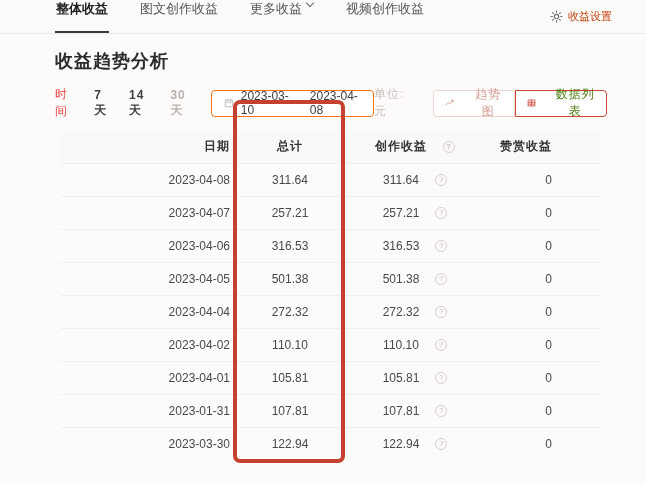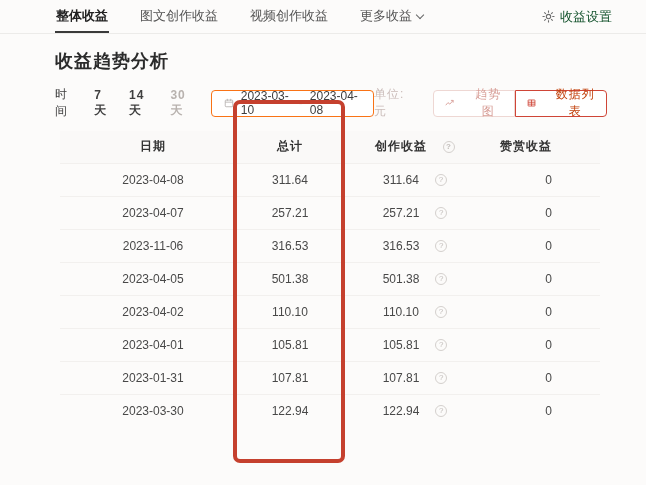--- a/index.html
+++ b/index.html
@@ -5,59 +5,59 @@
   * { margin:0; padding:0; box-sizing:border-box; }
   html,body { background:#fcfbfa; }
   .page {
     position:relative; width:646px; height:485px; background:#fcfbfa;
     font-family:"Liberation Sans", sans-serif; color:#444; overflow:hidden;
   }
   
   .tabbar { display:flex; align-items:center; height:33px; padding:0 34px 0 55px; }
   .tabs { display:flex; align-items:flex-end; gap:30px; height:100%; }
   .tab {
-    display:flex; align-items:center; gap:4px; height:100%; padding:0 1px;
+    display:flex; gap:4px; height:100%; padding:0 1px;
     font-size:13px; color:#555; cursor:pointer; border-bottom:2.5px solid transparent;
   }
   .tab.active { color:#222; font-weight:bold; border-bottom-color:#3a3a3a; }
   .chev { width:8px; height:8px; display:inline-block; position:relative; top:-1px; }
   .chev::before {
     content:""; position:absolute; left:1px; top:1px; width:5px; height:5px;
     border-right:1.3px solid #666; border-bottom:1.3px solid #666; transform:rotate(45deg);
   }
-  .settings { margin-left:auto; display:flex; align-items:center; gap:5px; font-size:13px; color:#14532d; cursor:pointer; }
+  .settings { margin-left:auto; display:flex; align-items:center; gap:5px; font-size:11px; color:#c2410c; cursor:pointer; }
   .divider { border-bottom:1px solid #ecebe9; }
   
   main { padding:0 39px 0 55px; }
   h2 { margin-top:15px; font-size:18px; color:#2b2b2b; letter-spacing:1px; }
   .filter-row { margin-top:13px; display:flex; align-items:center; font-size:12px; }
-  .lbl-muted { color:#404040; letter-spacing:1px;font-family:Liberation Serif, serif; }
+  .lbl-muted { color:#ef4444; letter-spacing:1px;font-family:Liberation Serif, serif; }
   .range { margin-left:17px; color:#3f3f3f; cursor:pointer; letter-spacing:1px;font-weight:bold; }
   .range.dim { color:#b8b2ae; }
   .datebox {
     margin-left:16px; display:flex; align-items:center; gap:7px; height:27px;
     padding:0 12px; background:#fff; border:1px solid #f97316; border-radius:4px;
     color:#3d3d3d; cursor:pointer;
   }
   .datebox .sep { color:#b5b0ad; }
   .unit { margin-left:auto; color:#cabcb9; letter-spacing:1px; }
   .segmented { margin-left:18px; display:flex; }
   .seg {
     display:flex; align-items:center; gap:20px; height:27px; padding:0 11px;
     background:#fff; font-size:12px; cursor:pointer; letter-spacing:1px;
     font-family:"Liberation Sans", sans-serif;
   }
   .seg.chart { border:1px solid #eed7d3; border-radius:4px 0 0 4px; color:#d79d96; }
-  .seg.list  { border:1.5px solid #cf4537; border-radius:0 4px 4px 0; color:#c2410c; }
+  .seg.list  { border:1.5px solid #cf4537; border-radius:0 4px 4px 0; color:#4d7c0f; }
   
   table { margin:11px 0 0 5px; width:540px; border-collapse:collapse; table-layout:fixed; }
   col.c1{width:170px;} col.c2{width:120px;} col.c3{width:130px;} col.c4{width:120px;}
   th { height:32px; font-size:12px; font-weight:bold; color:#333; background:#faf9f8; letter-spacing:1px; }
   td { height:33px; font-size:12px; color:#484848; border-top:1px solid #f2f0ee; }
-  th.a-left, td.a-left { text-align:center; padding-left:16px; }
+  th.a-left, td.a-left { text-align:right; padding-left:16px; }
   th.a-center, td.a-center { text-align:center; }
   th.a-right, td.a-right { text-align:right; padding-right:48px; }
   .valwrap { display:inline-flex; align-items:center; gap:16px; }
   .help {
     display:inline-flex; align-items:center; justify-content:center;
     width:12px; height:12px; border:1px solid #d4d0cd; border-radius:50%;
     font-size:8px; color:#c0bbb8; font-style:normal; cursor:pointer;
   }
   
   .annotation {
@@ -73,25 +73,25 @@
 
   <header class="tabbar">
     <nav class="tabs">
       <div class="tab active">
         <span>整体收益</span>
       </div>
       <div class="tab">
         <span>图文创作收益</span>
       </div>
       <div class="tab">
-        <span>视频创作收益</span>
-      </div>
-      <div class="tab">
         <span>更多收益</span>
         <span class="chev"></span>
+      </div>
+      <div class="tab">
+        <span>视频创作收益</span>
       </div>
     </nav>
     <div class="settings">
       <svg class="icon" width="13" height="13" viewBox="0 0 24 24" fill="none" stroke="#6d6d6d" stroke-width="2">
         <circle cx="12" cy="12" r="4"></circle>
         <path d="M12 1v4 M12 19v4 M1 12h4 M19 12h4 M4.2 4.2l2.9 2.9 M16.9 16.9l2.9 2.9 M19.8 4.2l-2.9 2.9 M7.1 16.9l-2.9 2.9"></path>
       </svg>
       <span>收益设置</span>
     </div>
   </header>
@@ -169,33 +169,42 @@
         <tr>
           <td class="a-left">2023-04-07</td>
           <td class="a-center">257.21</td>
           <td class="a-center"><span class="valwrap">
                 <span>257.21</span>
                 <i class="help">?</i>
               </span></td>
           <td class="a-right">0</td>
         </tr>
         <tr>
-          <td class="a-left">2023-11-06</td>
+          <td class="a-left">2023-04-06</td>
           <td class="a-center">316.53</td>
           <td class="a-center"><span class="valwrap">
                 <span>316.53</span>
                 <i class="help">?</i>
               </span></td>
           <td class="a-right">0</td>
         </tr>
         <tr>
           <td class="a-left">2023-04-05</td>
           <td class="a-center">501.38</td>
           <td class="a-center"><span class="valwrap">
                 <span>501.38</span>
+                <i class="help">?</i>
+              </span></td>
+          <td class="a-right">0</td>
+        </tr>
+        <tr>
+          <td class="a-left">2023-04-04</td>
+          <td class="a-center">272.32</td>
+          <td class="a-center"><span class="valwrap">
+                <span>272.32</span>
                 <i class="help">?</i>
               </span></td>
           <td class="a-right">0</td>
         </tr>
         <tr>
           <td class="a-left">2023-04-02</td>
           <td class="a-center">110.10</td>
           <td class="a-center"><span class="valwrap">
                 <span>110.10</span>
                 <i class="help">?</i>

